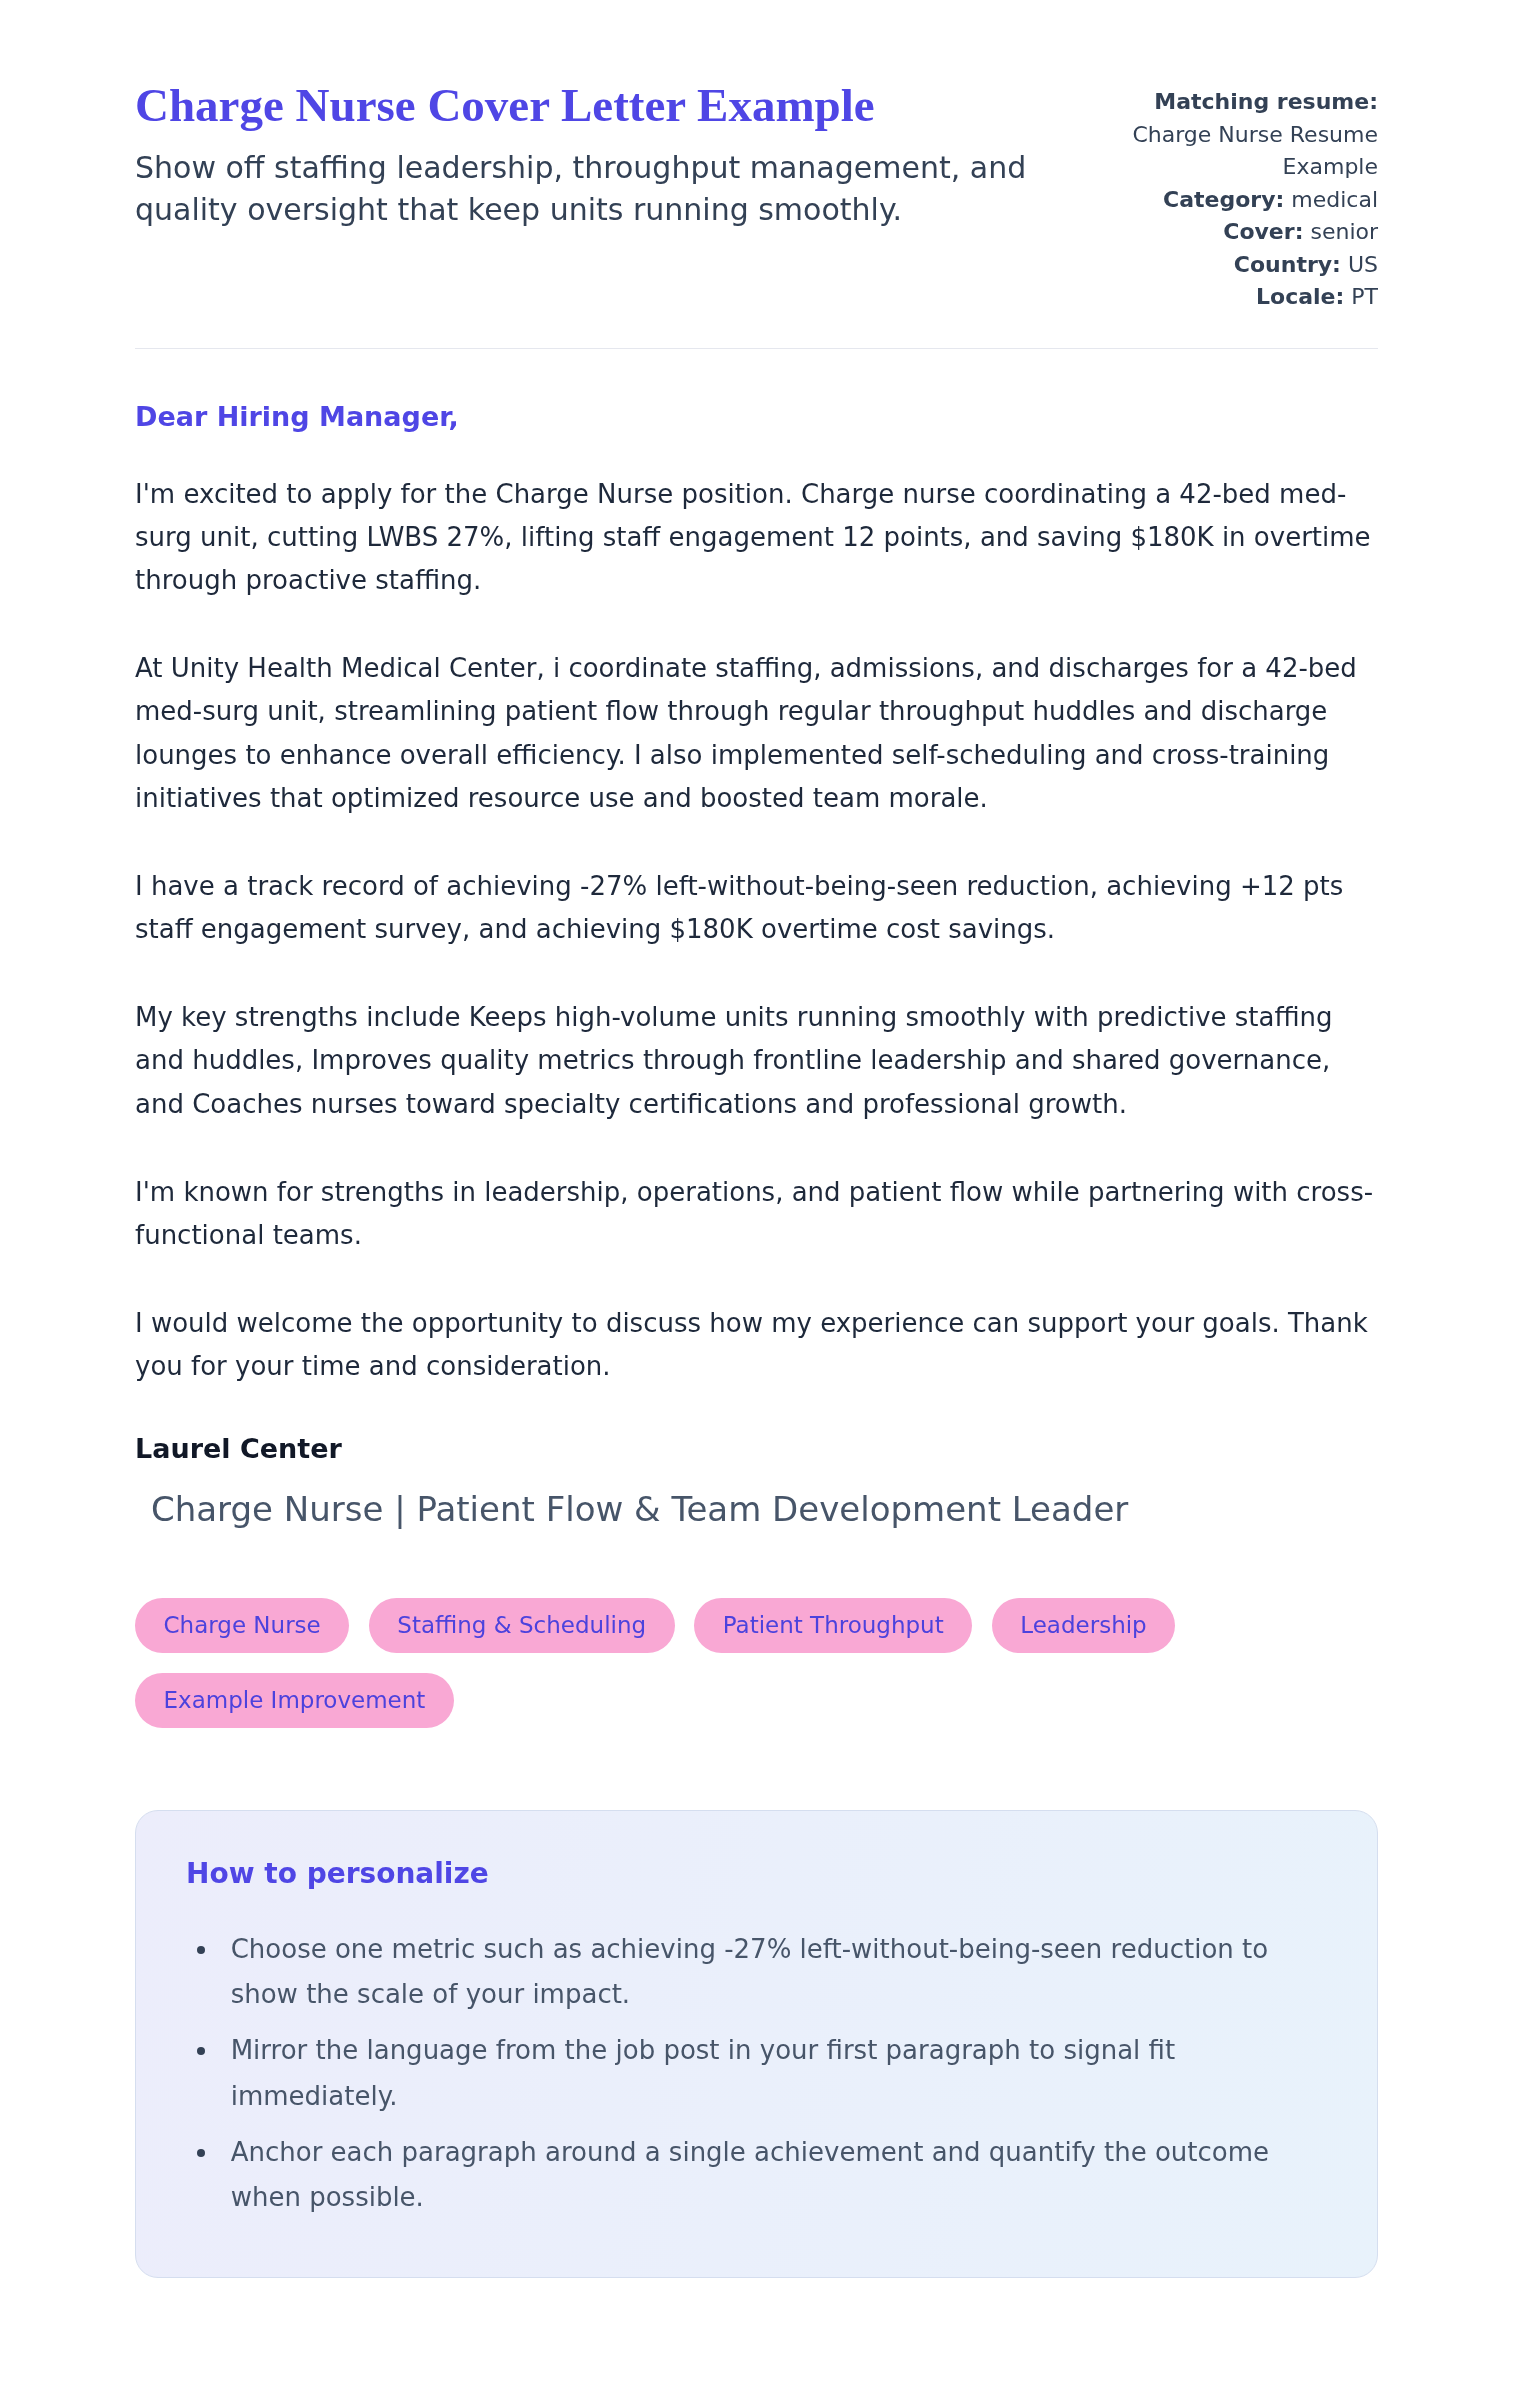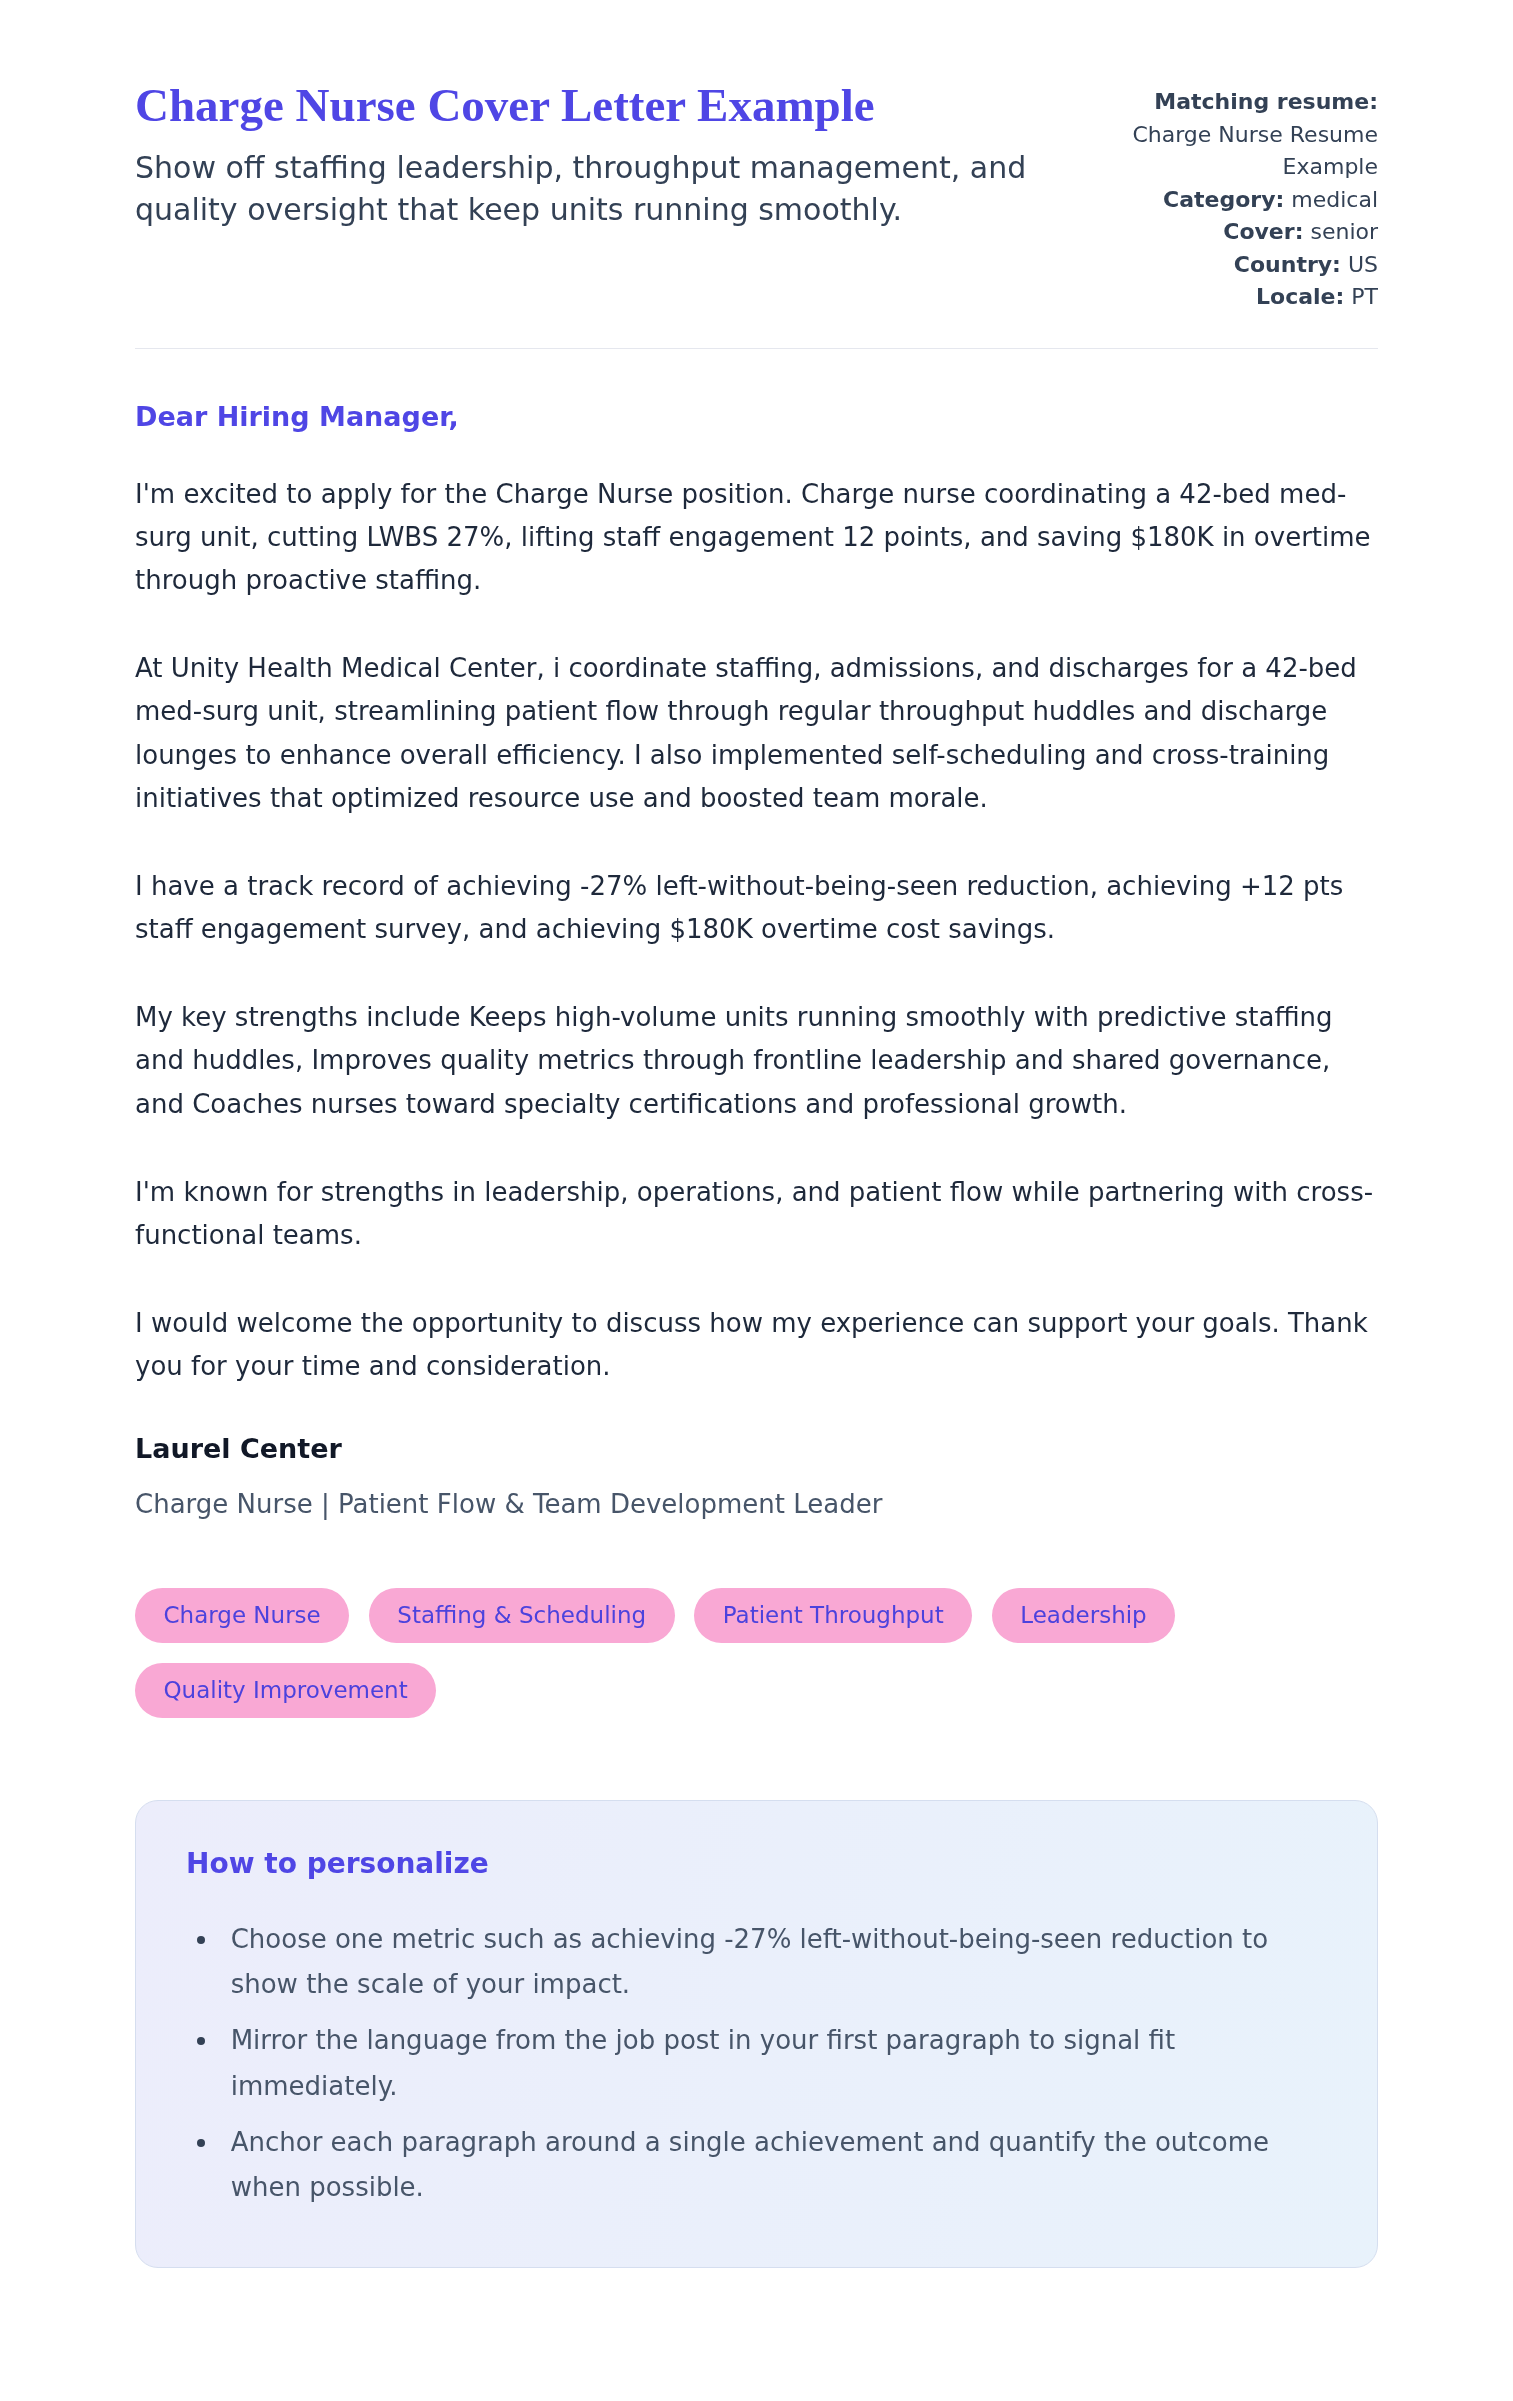--- a/index.html
+++ b/index.html
@@ -77,22 +77,22 @@
     color: #1e293b;
   }
   .signature { margin-top: 39px; }
   .sig-name {
     margin: 0 0 25px 0;
     font-size: 27px;
     font-weight: bold;
     color: #111827;
   }
   .sig-role {
-    margin: 0;
-    font-size: 26px;
+    margin: 16px;
+    font-size: 34px;
     color: #475569;
   }
 
   
   .tags {
     margin-top: 69px;
     display: flex;
     flex-wrap: wrap;
     gap: 19.6px;
   }
@@ -180,21 +180,21 @@
       <p class="sig-name">Laurel Center</p>
       <p class="sig-role">Charge Nurse | Patient Flow &amp; Team Development Leader</p>
     </div>
   </section>
 
   <div class="tags">
     <span class="tag">Charge Nurse</span>
     <span class="tag">Staffing &amp; Scheduling</span>
     <span class="tag">Patient Throughput</span>
     <span class="tag">Leadership</span>
-    <span class="tag">Quality Improvement</span>
+    <span class="tag">Example Improvement</span>
   </div>
 
   <section class="callout">
     <h2 class="callout-title">How to personalize</h2>
     <ul class="callout-list">
       <li>Choose one metric such as achieving -27% left-without-being-seen reduction to show the scale of your impact.</li>
       <li>Mirror the language from the job post in your first paragraph to signal fit immediately.</li>
       <li>Anchor each paragraph around a single achievement and quantify the outcome when possible.</li>
     </ul>
   </section>

